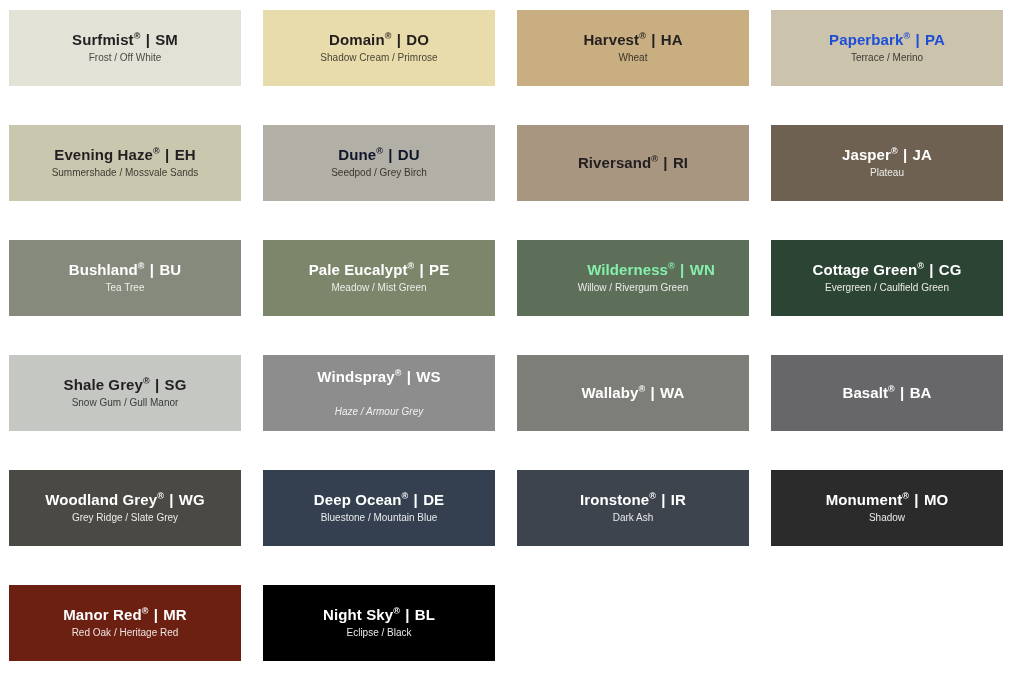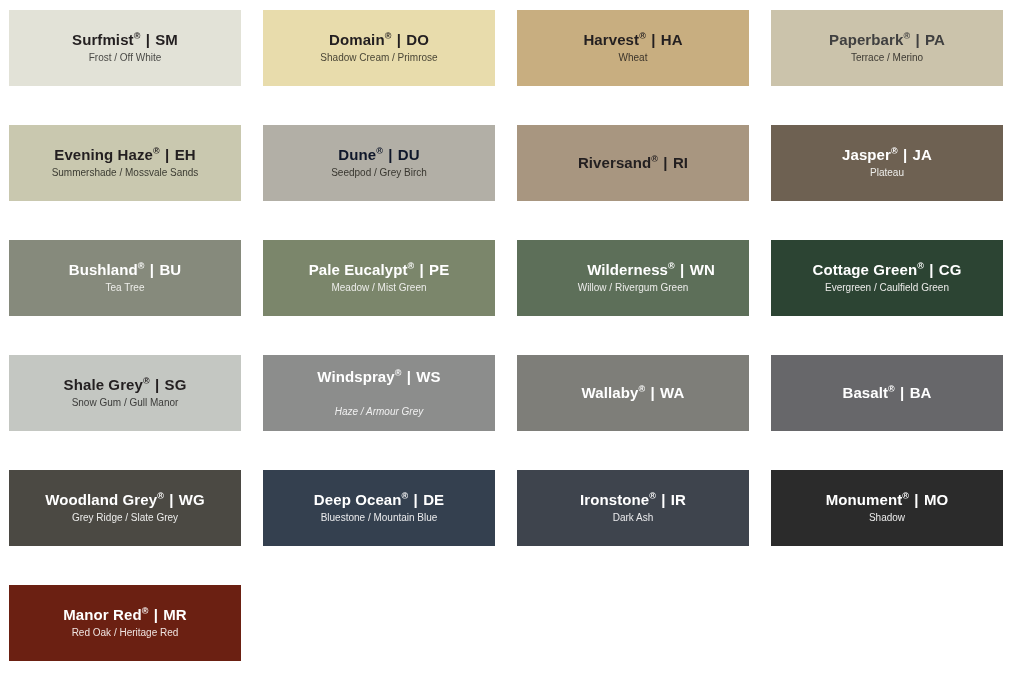--- a/index.html
+++ b/index.html
@@ -84,21 +84,21 @@
     </div>
     <div class="swatch-card" style="background: rgb(232, 220, 172);">
       <div class="swatch-title" style="color: rgb(35, 31, 32);"><span>Domain</span><span class="reg">®</span><span class="sep"> | </span><span>DO</span></div>
       <div class="swatch-sub" style="color: rgb(74, 70, 54);">Shadow Cream / Primrose</div>
     </div>
     <div class="swatch-card" style="background: rgb(200, 174, 128);">
       <div class="swatch-title" style="color: rgb(35, 31, 32);"><span>Harvest</span><span class="reg">®</span><span class="sep"> | </span><span>HA</span></div>
       <div class="swatch-sub" style="color: rgb(59, 52, 42);">Wheat</div>
     </div>
     <div class="swatch-card" style="background: rgb(203, 195, 171);">
-      <div class="swatch-title" style="color: #404040;"><span>Paperbark</span><span class="reg">®</span><span class="sep"> | </span><span>PA</span></div>
+      <div class="swatch-title" style="color: #1d4ed8;"><span>Paperbark</span><span class="reg">®</span><span class="sep"> | </span><span>PA</span></div>
       <div class="swatch-sub" style="color: rgb(61, 58, 51);">Terrace / Merino</div>
     </div>
     <div class="swatch-card" style="background: rgb(201, 200, 175);">
       <div class="swatch-title" style="color: rgb(35, 31, 32);"><span>Evening Haze</span><span class="reg">®</span><span class="sep"> | </span><span>EH</span></div>
       <div class="swatch-sub" style="color: rgb(60, 60, 51);">Summershade / Mossvale Sands</div>
     </div>
     <div class="swatch-card" style="background: rgb(178, 175, 166);">
       <div class="swatch-title" style="color: #0f172a;"><span>Dune</span><span class="reg">®</span><span class="sep"> | </span><span>DU</span></div>
       <div class="swatch-sub" style="color: rgb(56, 54, 47);">Seedpod / Grey Birch</div>
     </div>
@@ -111,21 +111,21 @@
     </div>
     <div class="swatch-card" style="background: rgb(134, 138, 124);">
       <div class="swatch-title" style="color: rgb(255, 255, 255);"><span>Bushland</span><span class="reg">®</span><span class="sep"> | </span><span>BU</span></div>
       <div class="swatch-sub" style="color: rgb(238, 238, 234);">Tea Tree</div>
     </div>
     <div class="swatch-card" style="background: rgb(123, 134, 107);">
       <div class="swatch-title" style="color: rgb(255, 255, 255);"><span>Pale Eucalypt</span><span class="reg">®</span><span class="sep"> | </span><span>PE</span></div>
       <div class="swatch-sub" style="color: rgb(237, 237, 234);">Meadow / Mist Green</div>
     </div>
     <div class="swatch-card" style="background: rgb(93, 111, 89);">
-      <div class="swatch-title" style="color: #ffffff; margin-left: 36px;"><span>Wilderness</span><span class="reg">®</span><span class="sep"> | </span><span>WN</span></div>
+      <div class="swatch-title" style="color: #86efac; margin-left: 36px;"><span>Wilderness</span><span class="reg">®</span><span class="sep"> | </span><span>WN</span></div>
       <div class="swatch-sub" style="color: rgb(236, 236, 234);">Willow / Rivergum Green</div>
     </div>
     <div class="swatch-card" style="background: rgb(44, 68, 51);">
       <div class="swatch-title" style="color: rgb(255, 255, 255);"><span>Cottage Green</span><span class="reg">®</span><span class="sep"> | </span><span>CG</span></div>
       <div class="swatch-sub" style="color: rgb(235, 235, 233);">Evergreen / Caulfield Green</div>
     </div>
     <div class="swatch-card" style="background: rgb(196, 199, 194);">
       <div class="swatch-title" style="color: rgb(35, 31, 32);"><span>Shale Grey</span><span class="reg">®</span><span class="sep"> | </span><span>SG</span></div>
       <div class="swatch-sub" style="color: rgb(59, 59, 57);">Snow Gum / Gull Manor</div>
     </div>
@@ -152,13 +152,17 @@
       <div class="swatch-sub" style="color: rgb(234, 234, 236);">Dark Ash</div>
     </div>
     <div class="swatch-card" style="background: rgb(43, 43, 43);">
       <div class="swatch-title" style="color: rgb(255, 255, 255);"><span>Monument</span><span class="reg">®</span><span class="sep"> | </span><span>MO</span></div>
       <div class="swatch-sub" style="color: rgb(234, 234, 234);">Shadow</div>
     </div>
     <div class="swatch-card" style="background: rgb(107, 32, 18);">
       <div class="swatch-title" style="color: rgb(255, 255, 255);"><span>Manor Red</span><span class="reg">®</span><span class="sep"> | </span><span>MR</span></div>
       <div class="swatch-sub" style="color: rgb(238, 227, 224);">Red Oak / Heritage Red</div>
     </div>
+    <div class="swatch-card" style="background: rgb(0, 0, 0);">
+      <div class="swatch-title" style="color: rgb(255, 255, 255);"><span>Night Sky</span><span class="reg">®</span><span class="sep"> | </span><span>BL</span></div>
+      <div class="swatch-sub" style="color: rgb(233, 233, 233);">Eclipse / Black</div>
+    </div>
   </div>
 
 </body></html>

